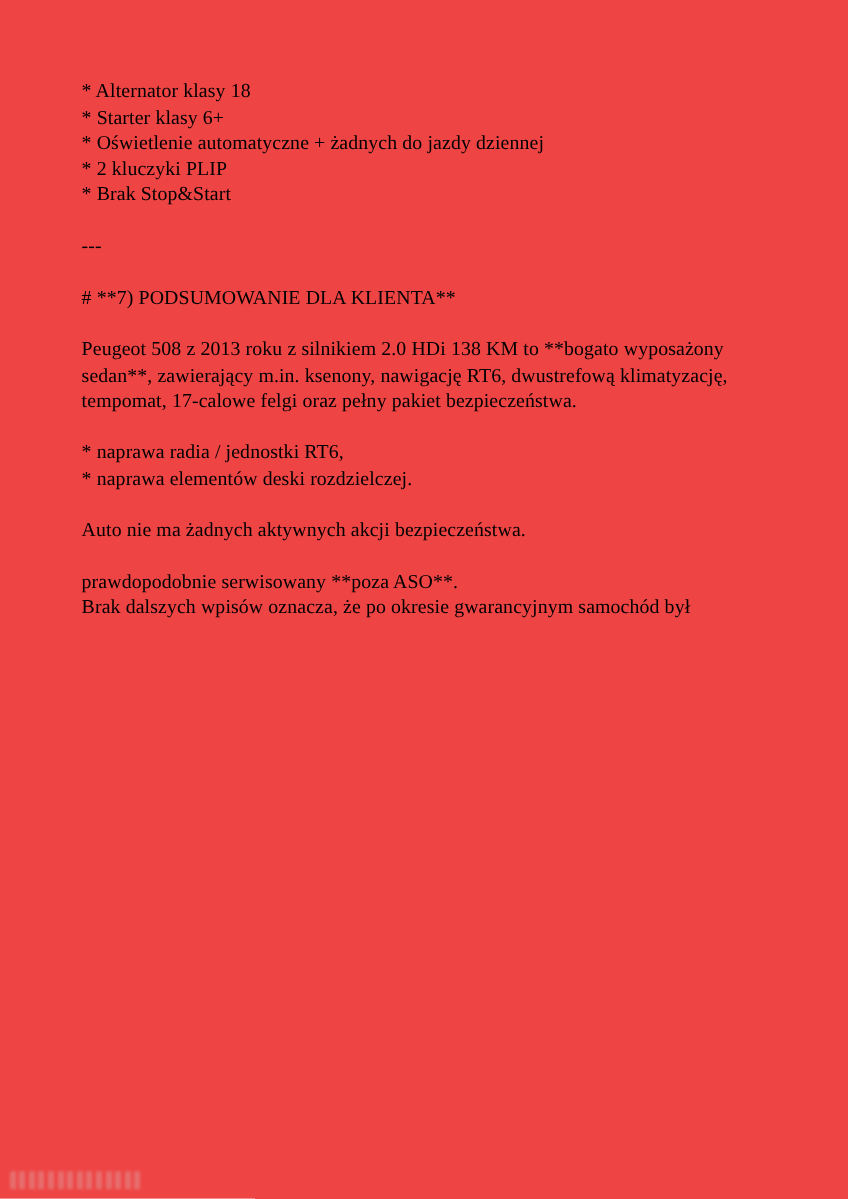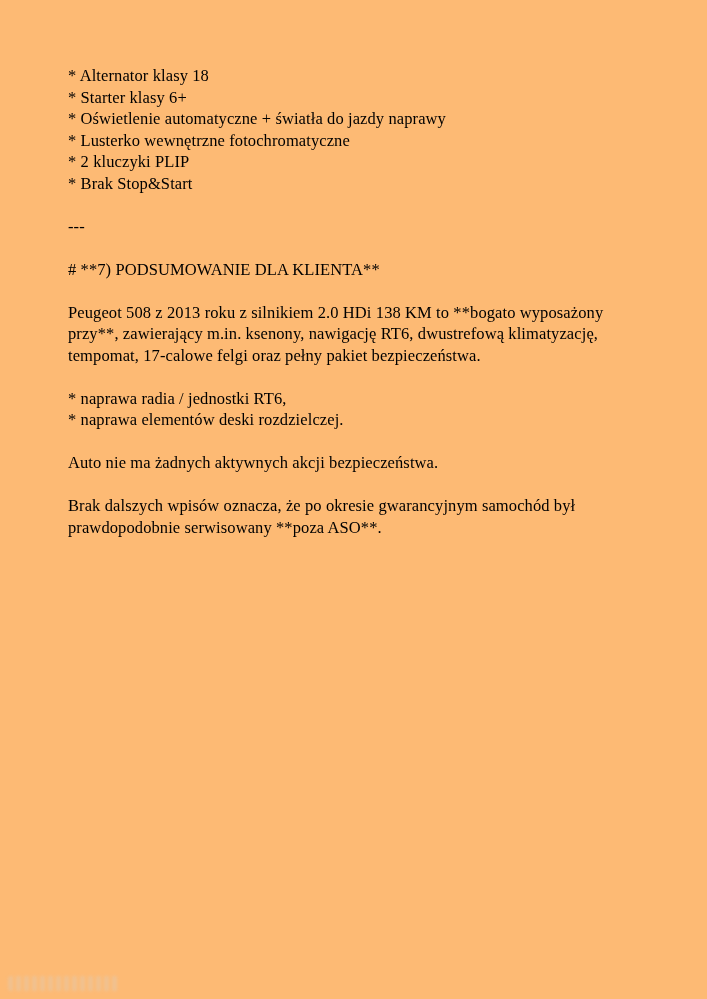--- a/index.html
+++ b/index.html
@@ -4,21 +4,21 @@
 <style>
   html, body {
     margin: 0;
     padding: 0;
     background: #ffffff;
   }
   .page {
     position: relative;
     width: 707px;
     height: 999px;
-    background: #fdba74;
+    background: #ef4444;
     overflow: hidden;
     font-family: "Liberation Serif", "DejaVu Serif", serif;
     color: #000000;
   }
   .doc-body {
     position: absolute;
     top: 65px;
     left: 68px;
     width: 590px;
   }
@@ -48,51 +48,50 @@
 </style>
 </head>
 <body>
 
 <div class="page">
   <div class="doc-body">
 
     <div class="block">
       <p class="line">* Alternator klasy 18</p>
       <p class="line">* Starter klasy 6+</p>
-      <p class="line">* Oświetlenie automatyczne + światła do jazdy naprawy</p>
-      <p class="line">* Lusterko wewnętrzne fotochromatyczne</p>
+      <p class="line">* Oświetlenie automatyczne + żadnych do jazdy dziennej</p>
       <p class="line">* 2 kluczyki PLIP</p>
       <p class="line">* Brak Stop&amp;Start</p>
     </div>
 
     <div class="block">
       <p class="line">---</p>
     </div>
 
     <div class="block">
       <p class="line"># **7) PODSUMOWANIE DLA KLIENTA**</p>
     </div>
 
     <div class="block">
       <p class="line">Peugeot 508 z 2013 roku z silnikiem 2.0 HDi 138 KM to **bogato wyposażony</p>
-      <p class="line">przy**, zawierający m.in. ksenony, nawigację RT6, dwustrefową klimatyzację,</p>
+      <p class="line">sedan**, zawierający m.in. ksenony, nawigację RT6, dwustrefową klimatyzację,</p>
       <p class="line">tempomat, 17-calowe felgi oraz pełny pakiet bezpieczeństwa.</p>
     </div>
 
 
     <div class="block">
       <p class="line">* naprawa radia / jednostki RT6,</p>
       <p class="line">* naprawa elementów deski rozdzielczej.</p>
     </div>
 
     <div class="block">
       <p class="line">Auto nie ma żadnych aktywnych akcji bezpieczeństwa.</p>
     </div>
 
     <div class="block">
+      <p class="line">prawdopodobnie serwisowany **poza ASO**.</p>
       <p class="line">Brak dalszych wpisów oznacza, że po okresie gwarancyjnym samochód był</p>
-      <p class="line">prawdopodobnie serwisowany **poza ASO**.</p>
     </div>
 
   </div>
 
   <div class="watermark"></div>
 </div>
 
 </body></html>

